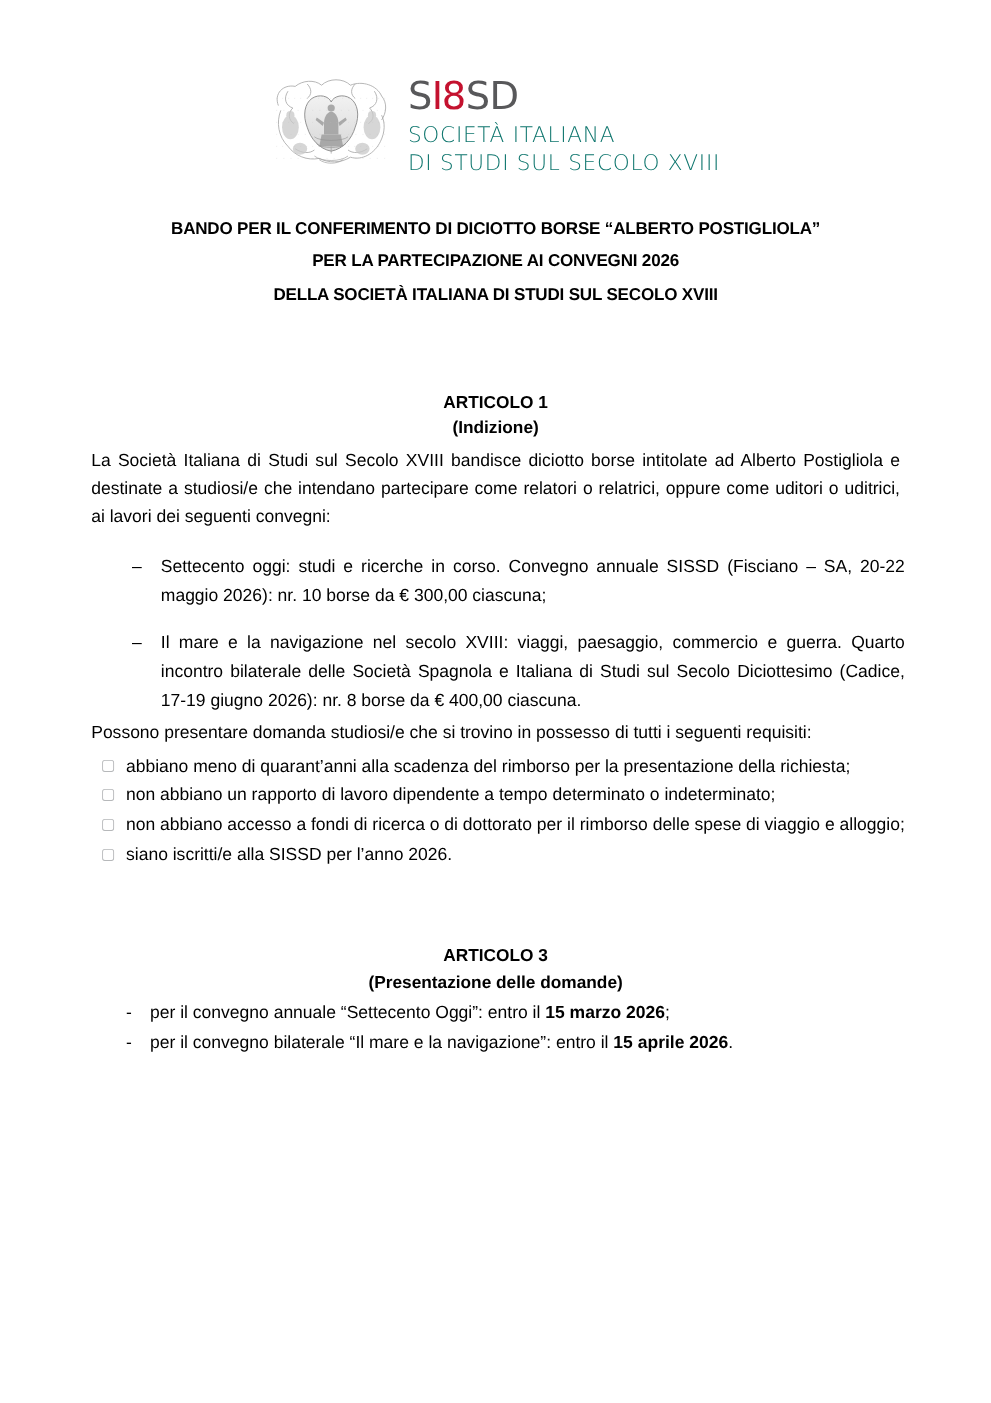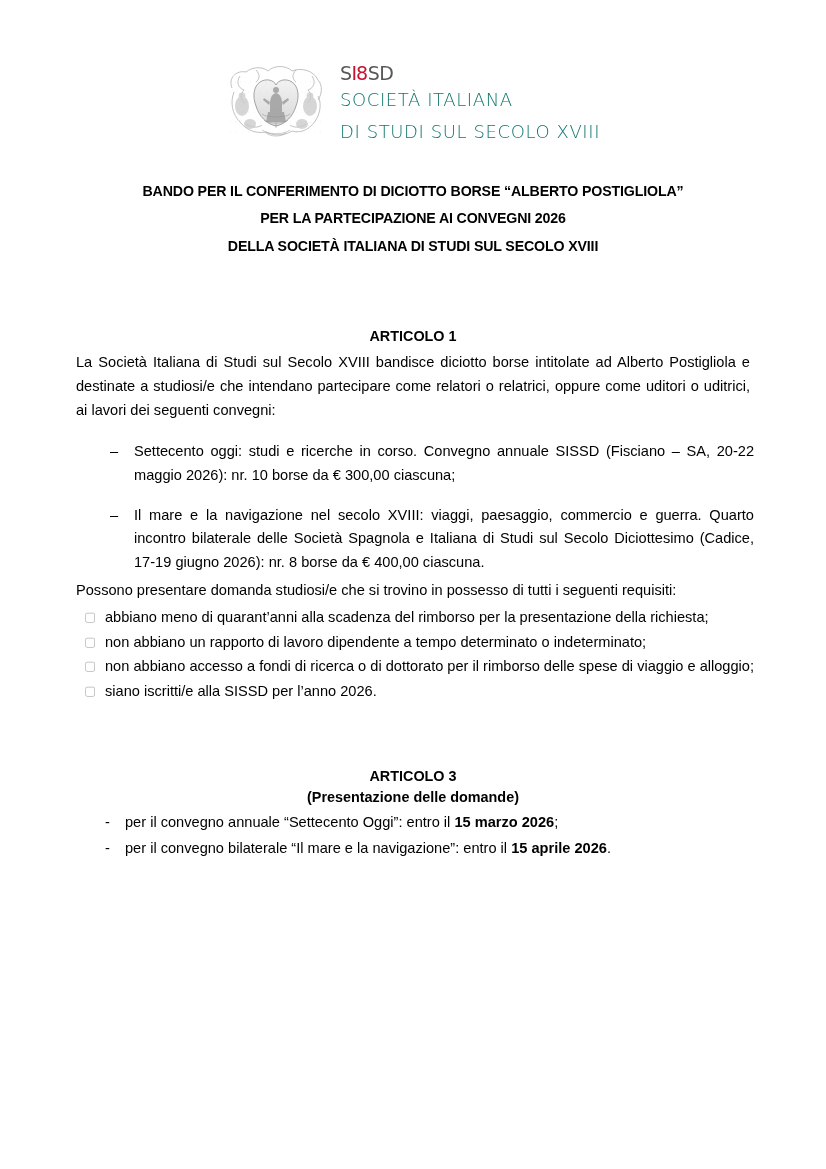--- a/index.html
+++ b/index.html
@@ -39,21 +39,21 @@
     height: 78px;
     flex: 0 0 auto;
     display: block;
   }
   .wordmark {
     padding-top: 2px;
     line-height: 1;
   }
   .wordmark-main {
     font-family: "DejaVu Sans", sans-serif;
-    font-size: 19px;
+    font-size: 32px;
     font-weight: 400;
     letter-spacing: -0.5px;
     line-height: 1;
     white-space: nowrap;
   }
   .wm-dark { color: #58585a; }
   .wm-red  { color: #c4122f; }
   .wm-bar {
     color: #c4122f;
     letter-spacing: -1px;
@@ -230,36 +230,37 @@
           <path d="M4,40 L96,40" stroke-dasharray="1 4"></path>
           <path d="M4,50 L96,50" stroke-dasharray="1 5"></path>
           <path d="M4,60 L96,60" stroke-dasharray="1 4"></path>
           <path d="M4,70 L96,70" stroke-dasharray="1 5"></path>
         </g>
       </svg>
 
       <div class="wordmark">
         <div class="wordmark-main"><span class="wm-dark">S</span><span class="wm-bar">I</span><span class="wm-red">8</span><span class="wm-dark">SD</span></div>
         <div class="wordmark-sub">SOCIETÀ ITALIANA</div>
-        <div class="wordmark-sub" style="margin-top:8px;">DI STUDI SUL SECOLO XVIII</div>
+        <div class="wordmark-sub" style="margin-top:0;">DI STUDI SUL SECOLO XVIII</div>
       </div>
 
     </div>
   </div>
 
   <div class="content">
 
     <div class="title-block">
       <div>BANDO PER IL CONFERIMENTO DI DICIOTTO BORSE “ALBERTO POSTIGLIOLA”</div>
       <div>PER LA PARTECIPAZIONE AI CONVEGNI 2026</div>
       <div>DELLA SOCIETÀ ITALIANA DI STUDI SUL SECOLO XVIII</div>
     </div>
 
     <div class="article-head art1-head">
       <div>ARTICOLO 1</div>
+      <div>(Indizione)</div>
     </div>
 
     <p class="para para-art1">La Società Italiana di Studi sul Secolo XVIII bandisce diciotto borse intitolate ad Alberto Postigliola e destinate a studiosi/e che intendano partecipare come relatori o relatrici, oppure come uditori o uditrici, ai lavori dei seguenti convegni:</p>
 
     <ul class="lst dash-list">
       <li class="dash-item">
         <span class="marker">–</span><span class="it">Settecento oggi: studi e ricerche in corso.</span><span> Convegno annuale SISSD (Fisciano – SA, 20-22 maggio 2026): nr. 10 borse da € 300,00 ciascuna;</span>
       </li>
       <li class="dash-item">
         <span class="marker">–</span><span class="it">Il mare e la navigazione nel secolo XVIII: viaggi, paesaggio, commercio e guerra</span><span>. Quarto incontro bilaterale delle Società Spagnola e Italiana di Studi sul Secolo Diciottesimo (Cadice, 17-19 giugno 2026): nr. 8 borse da € 400,00 ciascuna.</span>

